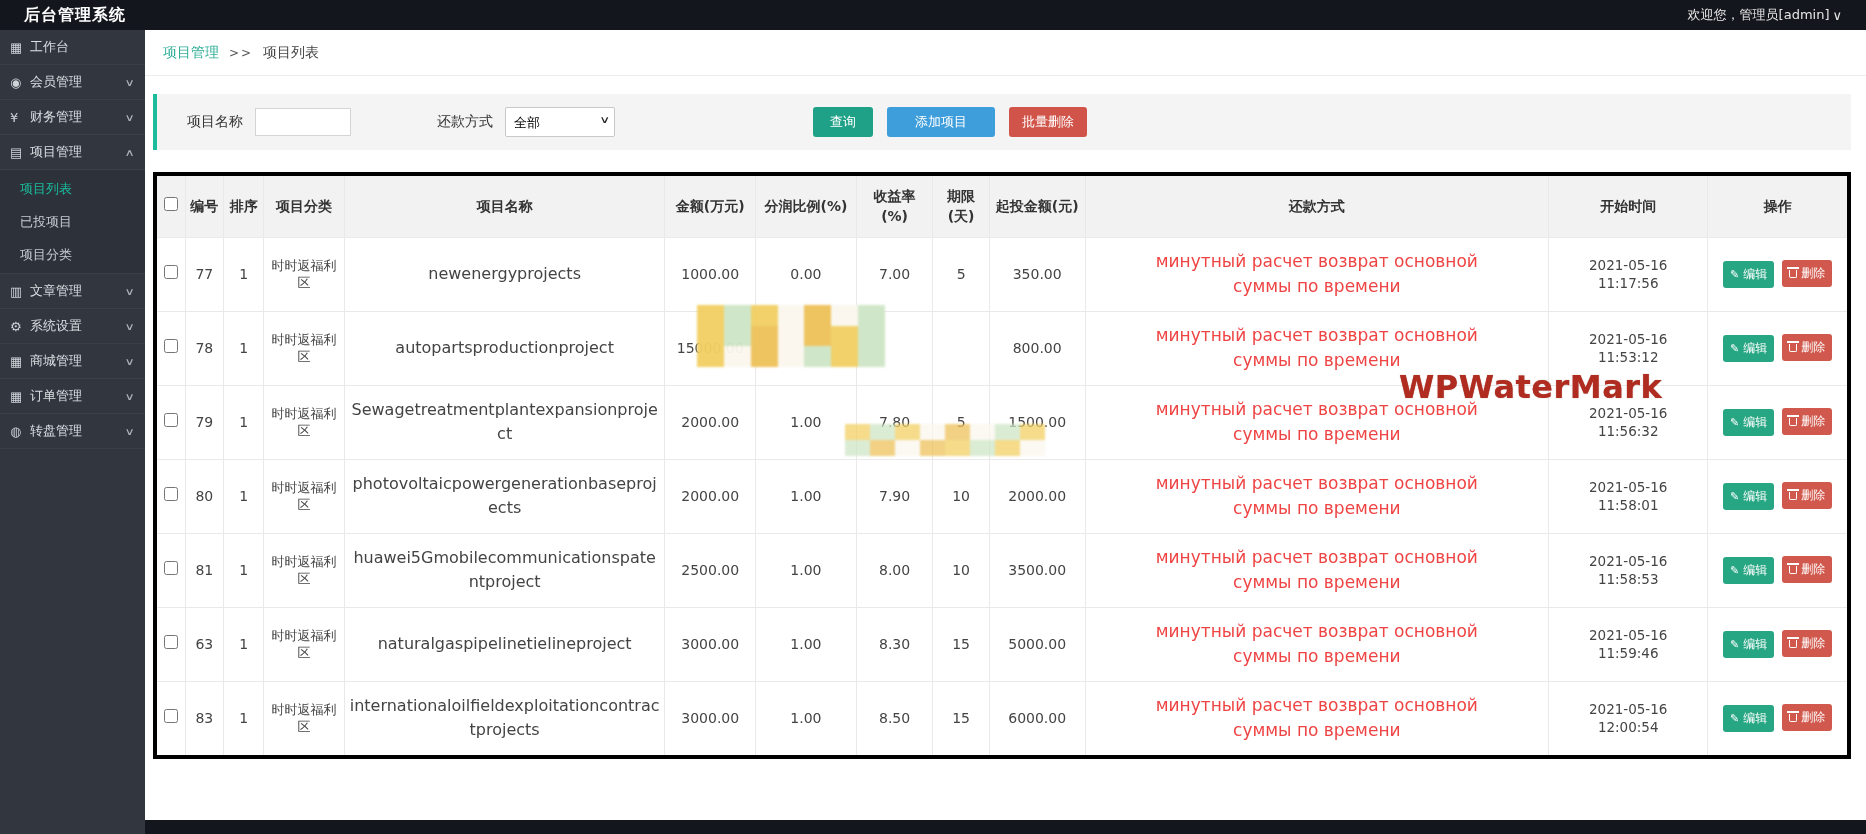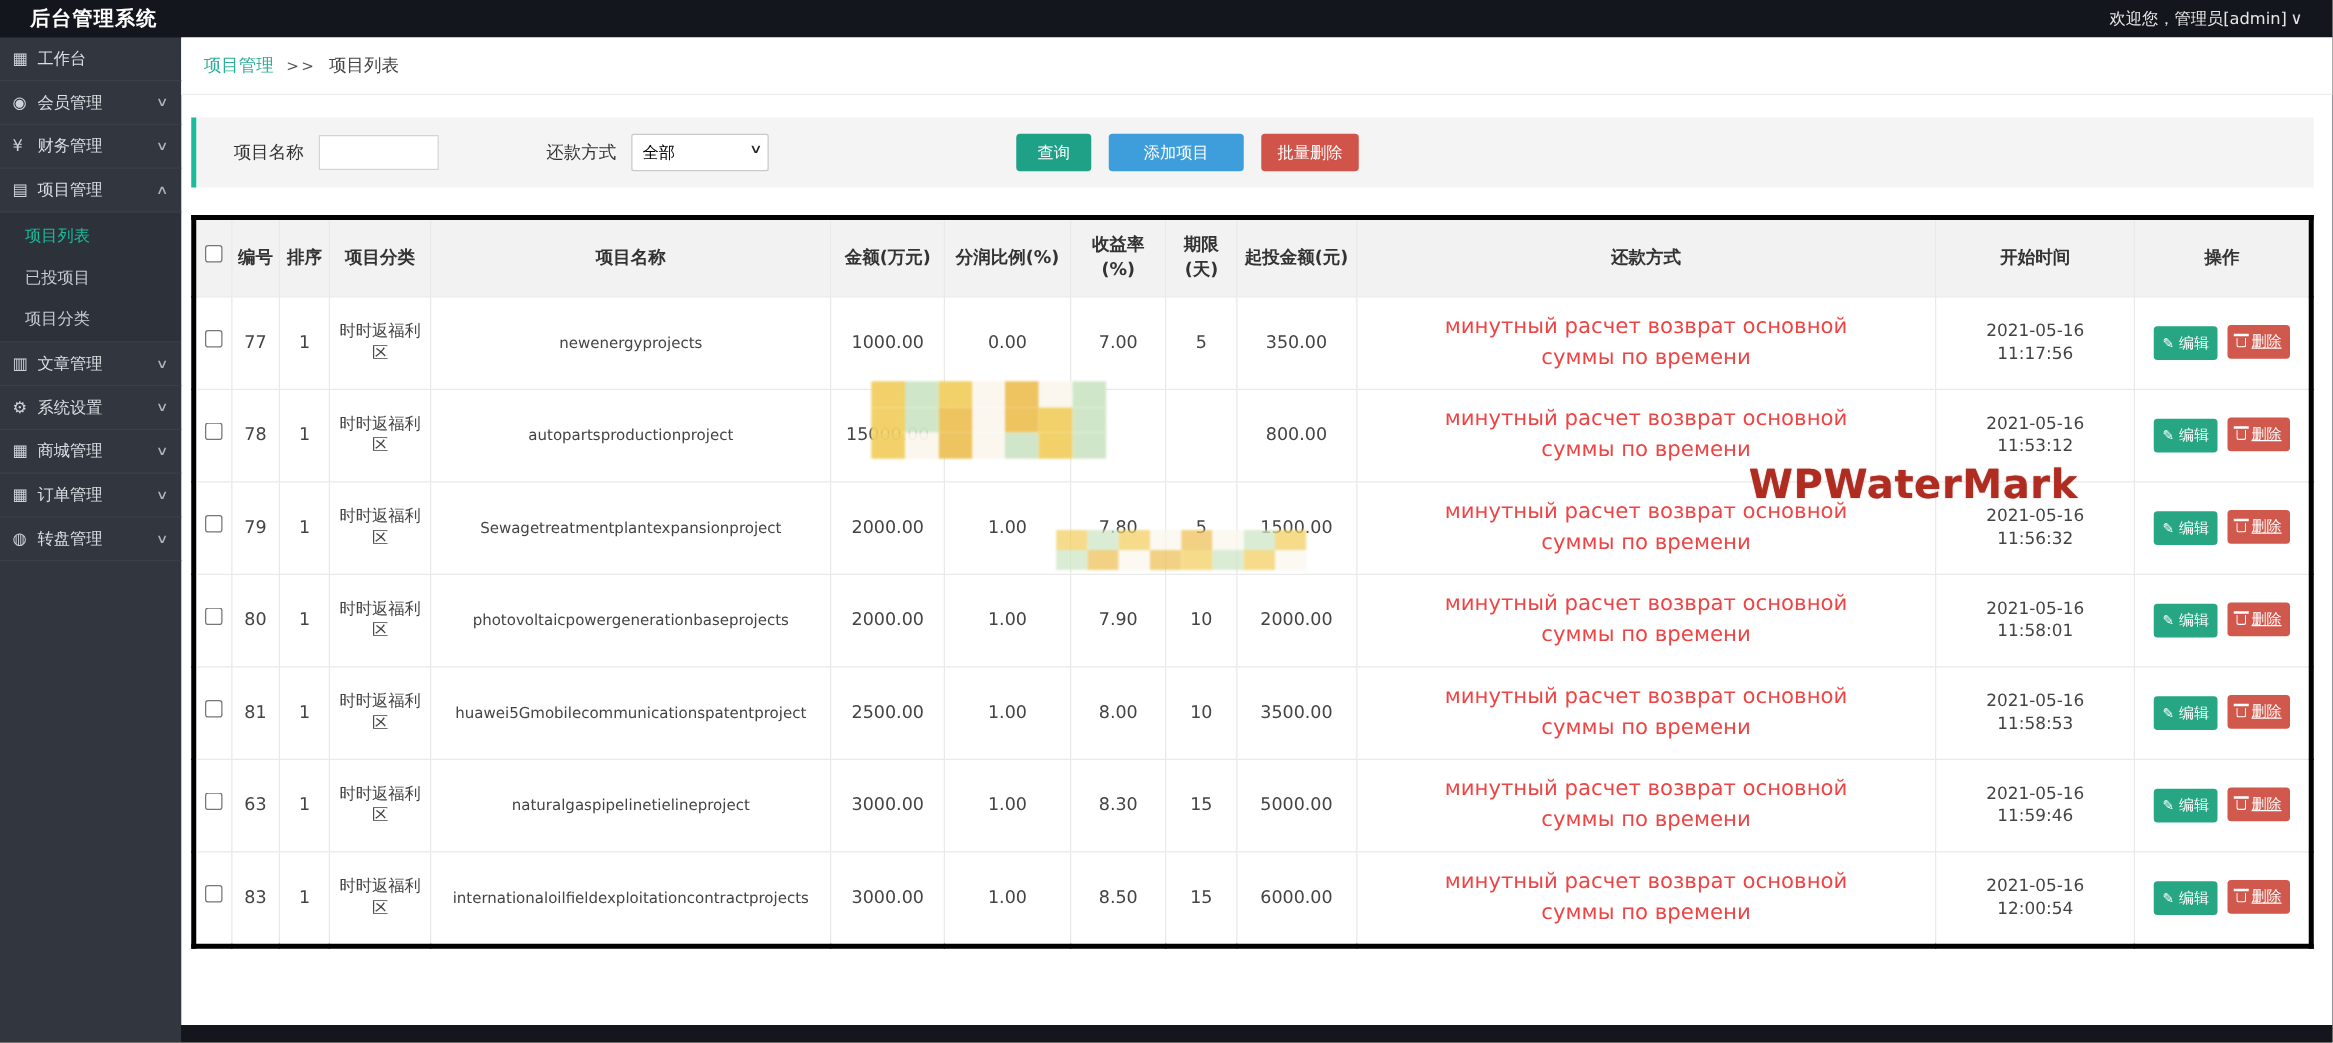--- a/index.html
+++ b/index.html
@@ -71,32 +71,32 @@
   .btn-search { background:#1fa187; margin-left:198px; }
   .btn-add    { background:#3e9edb; margin-left:14px; padding:0 28px; }
   .btn-batch  { background:#d0544a; margin-left:14px; padding:0 13px; }
   
   table { width:100%; border-collapse:collapse; table-layout:fixed; margin-top:22px;
     border:4px solid #000000; }
   th, td { border:1px solid #e9e9e9; text-align:center; vertical-align:middle; }
   thead th { background:#f2f2f2; font-size:14px; font-weight:bold; color:#333;
     padding:10px 4px; line-height:1.45; }
   tbody td { background:#fff; font-size:14px; color:#444; padding:11px 4px; height:67px; line-height:1.5; }
-  td.cell-name { font-size:12px; word-break:break-all; }
+  td.cell-name { font-size:16px; word-break:break-all; }
   td.cell-cat  { font-size:13px; line-height:1.35; }
   .repay { max-width:330px; margin:0 auto; font-size:17px; line-height:1.5; color:#ef4444;}
   .dt { line-height:1.35; font-size:13.5px; }
   input[type=checkbox]{ width:14px; height:14px; cursor:pointer; }
   
   .btn-edit, .btn-del {
     border:none; color:#fff; font-size:12px; padding:5px 7px; border-radius:3px;
     cursor:pointer; display:inline-flex; align-items:center; gap:4px; font-family:inherit;
   }
   .btn-edit { background:#27a683; }
-  .btn-del  { background:#d0584c; margin-left:8px;text-decoration:underline; }
+  .btn-del  { background:#d0584c; margin-left:8px; }
   .edit-ic { font-size:11px; }
   .trash-icon { position:relative; width:8px; height:8px; border:1px solid #fff;
     border-top:none; border-radius:0 0 2px 2px; display:inline-block; margin-top:1px;}
   .trash-icon::before { content:""; position:absolute; top:-3px; left:-3px; right:-3px;
     height:1.5px; background:#fff; }
   
   .mosaic { position:absolute; display:grid; z-index:5; filter:blur(1px); opacity:.96; }
   .mosaic.m-a { left:697px; top:305px; width:188px; height:62px;
     grid-template-columns:repeat(7,1fr); grid-template-rows:repeat(3,1fr);}
   .mosaic.m-b { left:845px; top:424px; width:200px; height:32px; opacity:.75;

